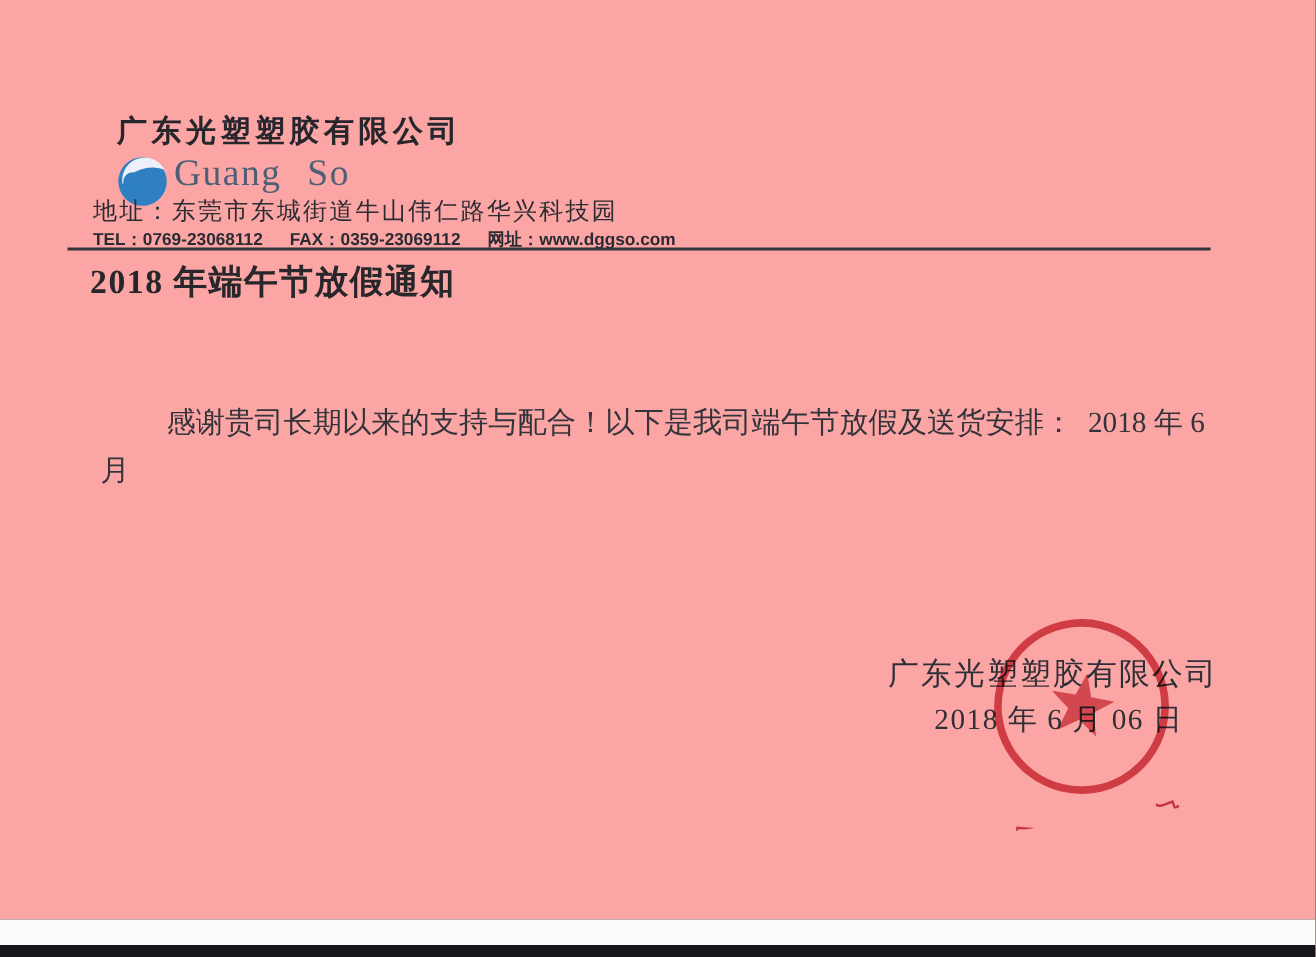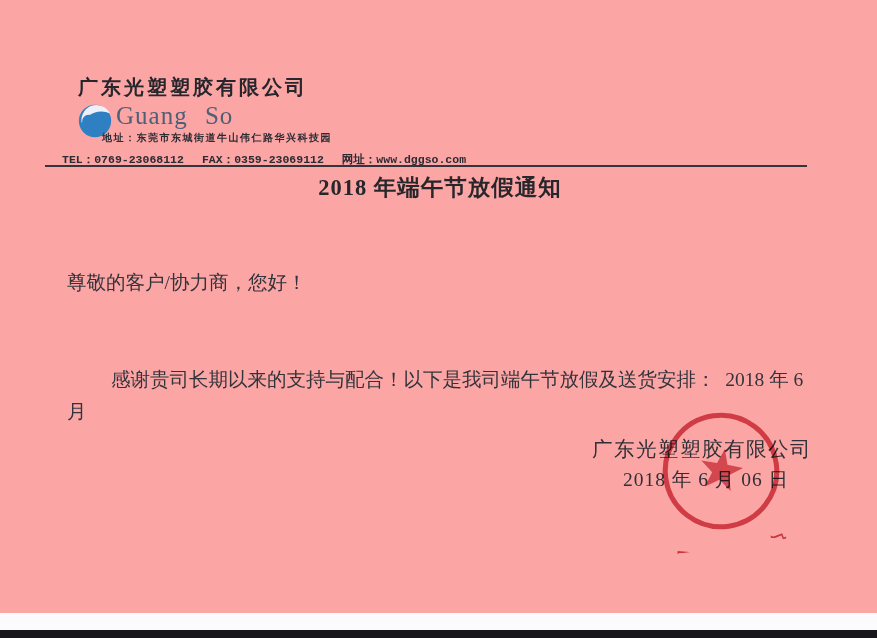--- a/index.html
+++ b/index.html
@@ -25,36 +25,36 @@
   .logo-row{
     position:absolute;left:76px;top:102px;display:flex;gap:2px;
   }
   .logo-mark{width:38px;height:38px;display:block;}
   .logo-text{
     font-size:25px;color:#4e5f76;font-weight:500;word-spacing:10px;letter-spacing:1px;
     font-family:"Liberation Serif","DejaVu Serif",serif;
   }
   .address-line{
     position:absolute;left:62px;top:131px;
-    font-size:10px;font-weight:700;letter-spacing:1.5px;color:#2c2c33;margin-left:40px;
+    font-size:16px;font-weight:400;letter-spacing:1.5px;color:#2c2c33;
   }
   .contact-line{
     position:absolute;left:62px;top:152px;width:760px;
     font-size:11.5px;font-weight:600;color:#2b2b33;
-    font-family:Liberation Mono, monospace;
+    font-family:Liberation Sans, sans-serif;
     display:flex;gap:18px;white-space:nowrap;
   }
   .divider{
     position:absolute;left:45px;top:165px;width:762px;height:2px;
     background:#33343c;
   }
   
   .doc-title{
     position:absolute;left:60px;top:172px;width:760px;
-    text-align:center;font-size:22.5px;font-weight:bold;color:#26262b;
+    text-align:left;font-size:22.5px;font-weight:bold;color:#26262b;
     letter-spacing:1px;
   }
   
   .body-text{
     position:absolute;left:67px;top:202px;width:752px;
     font-size:19.5px;line-height:32.4px;color:#33343b;
     white-space:pre-wrap;
   }
   .body-text .line{min-height:32.4px;}
   .indent-lg{text-indent:44px;}
@@ -96,21 +96,20 @@
     <span>TEL：0769-23068112</span>
     <span>FAX：0359-23069112</span>
     <span>网址：www.dggso.com</span>
   </div>
 
   <div class="divider"></div>
 
   <div class="doc-title">2018 年端午节放假通知</div>
 
   <div class="body-text">
-    <div class="line">尊敬的客户/协力商，您好！</div>
     <div class="line indent-lg">感谢贵司长期以来的支持与配合！以下是我司端午节放假及送货安排：  2018 年 6 月</div>
     
     
     
   </div>
 
   <div class="sig-company">广东光塑塑胶有限公司</div>
   <div class="sig-date">2018 年 6 月 06 日</div>
 
   <svg class="stamp" viewBox="0 0 150 150" aria-hidden="true">

